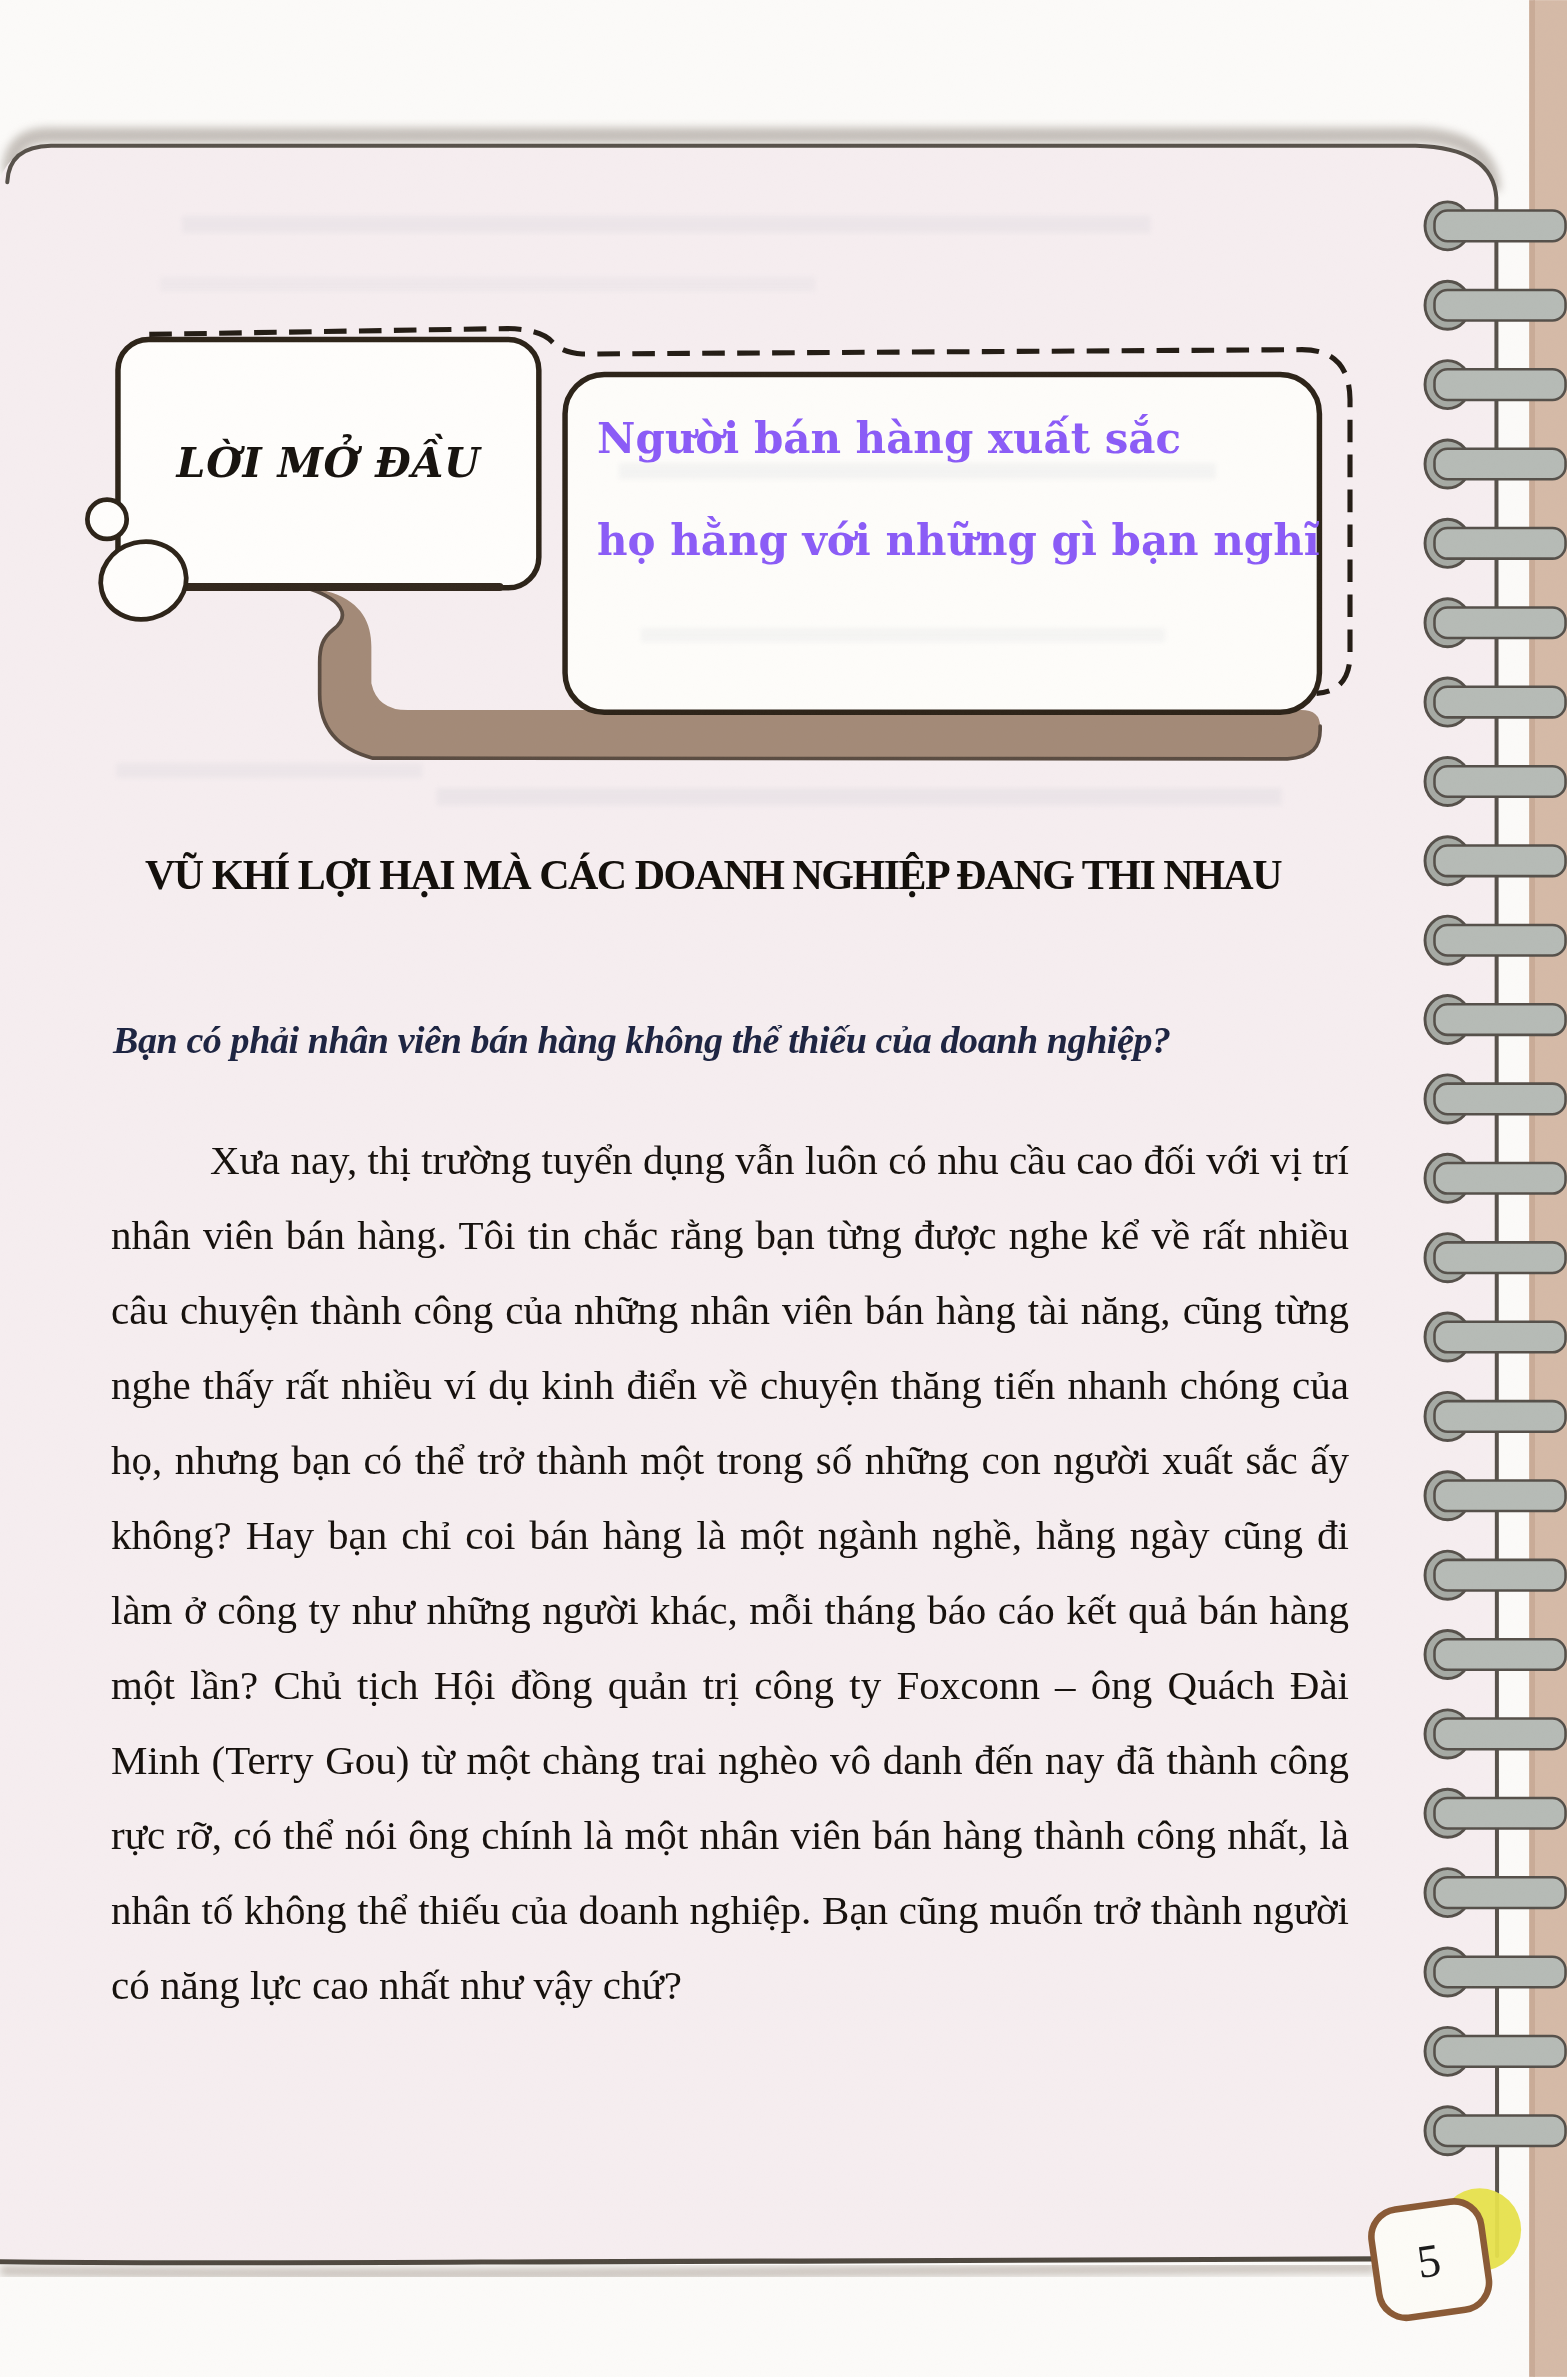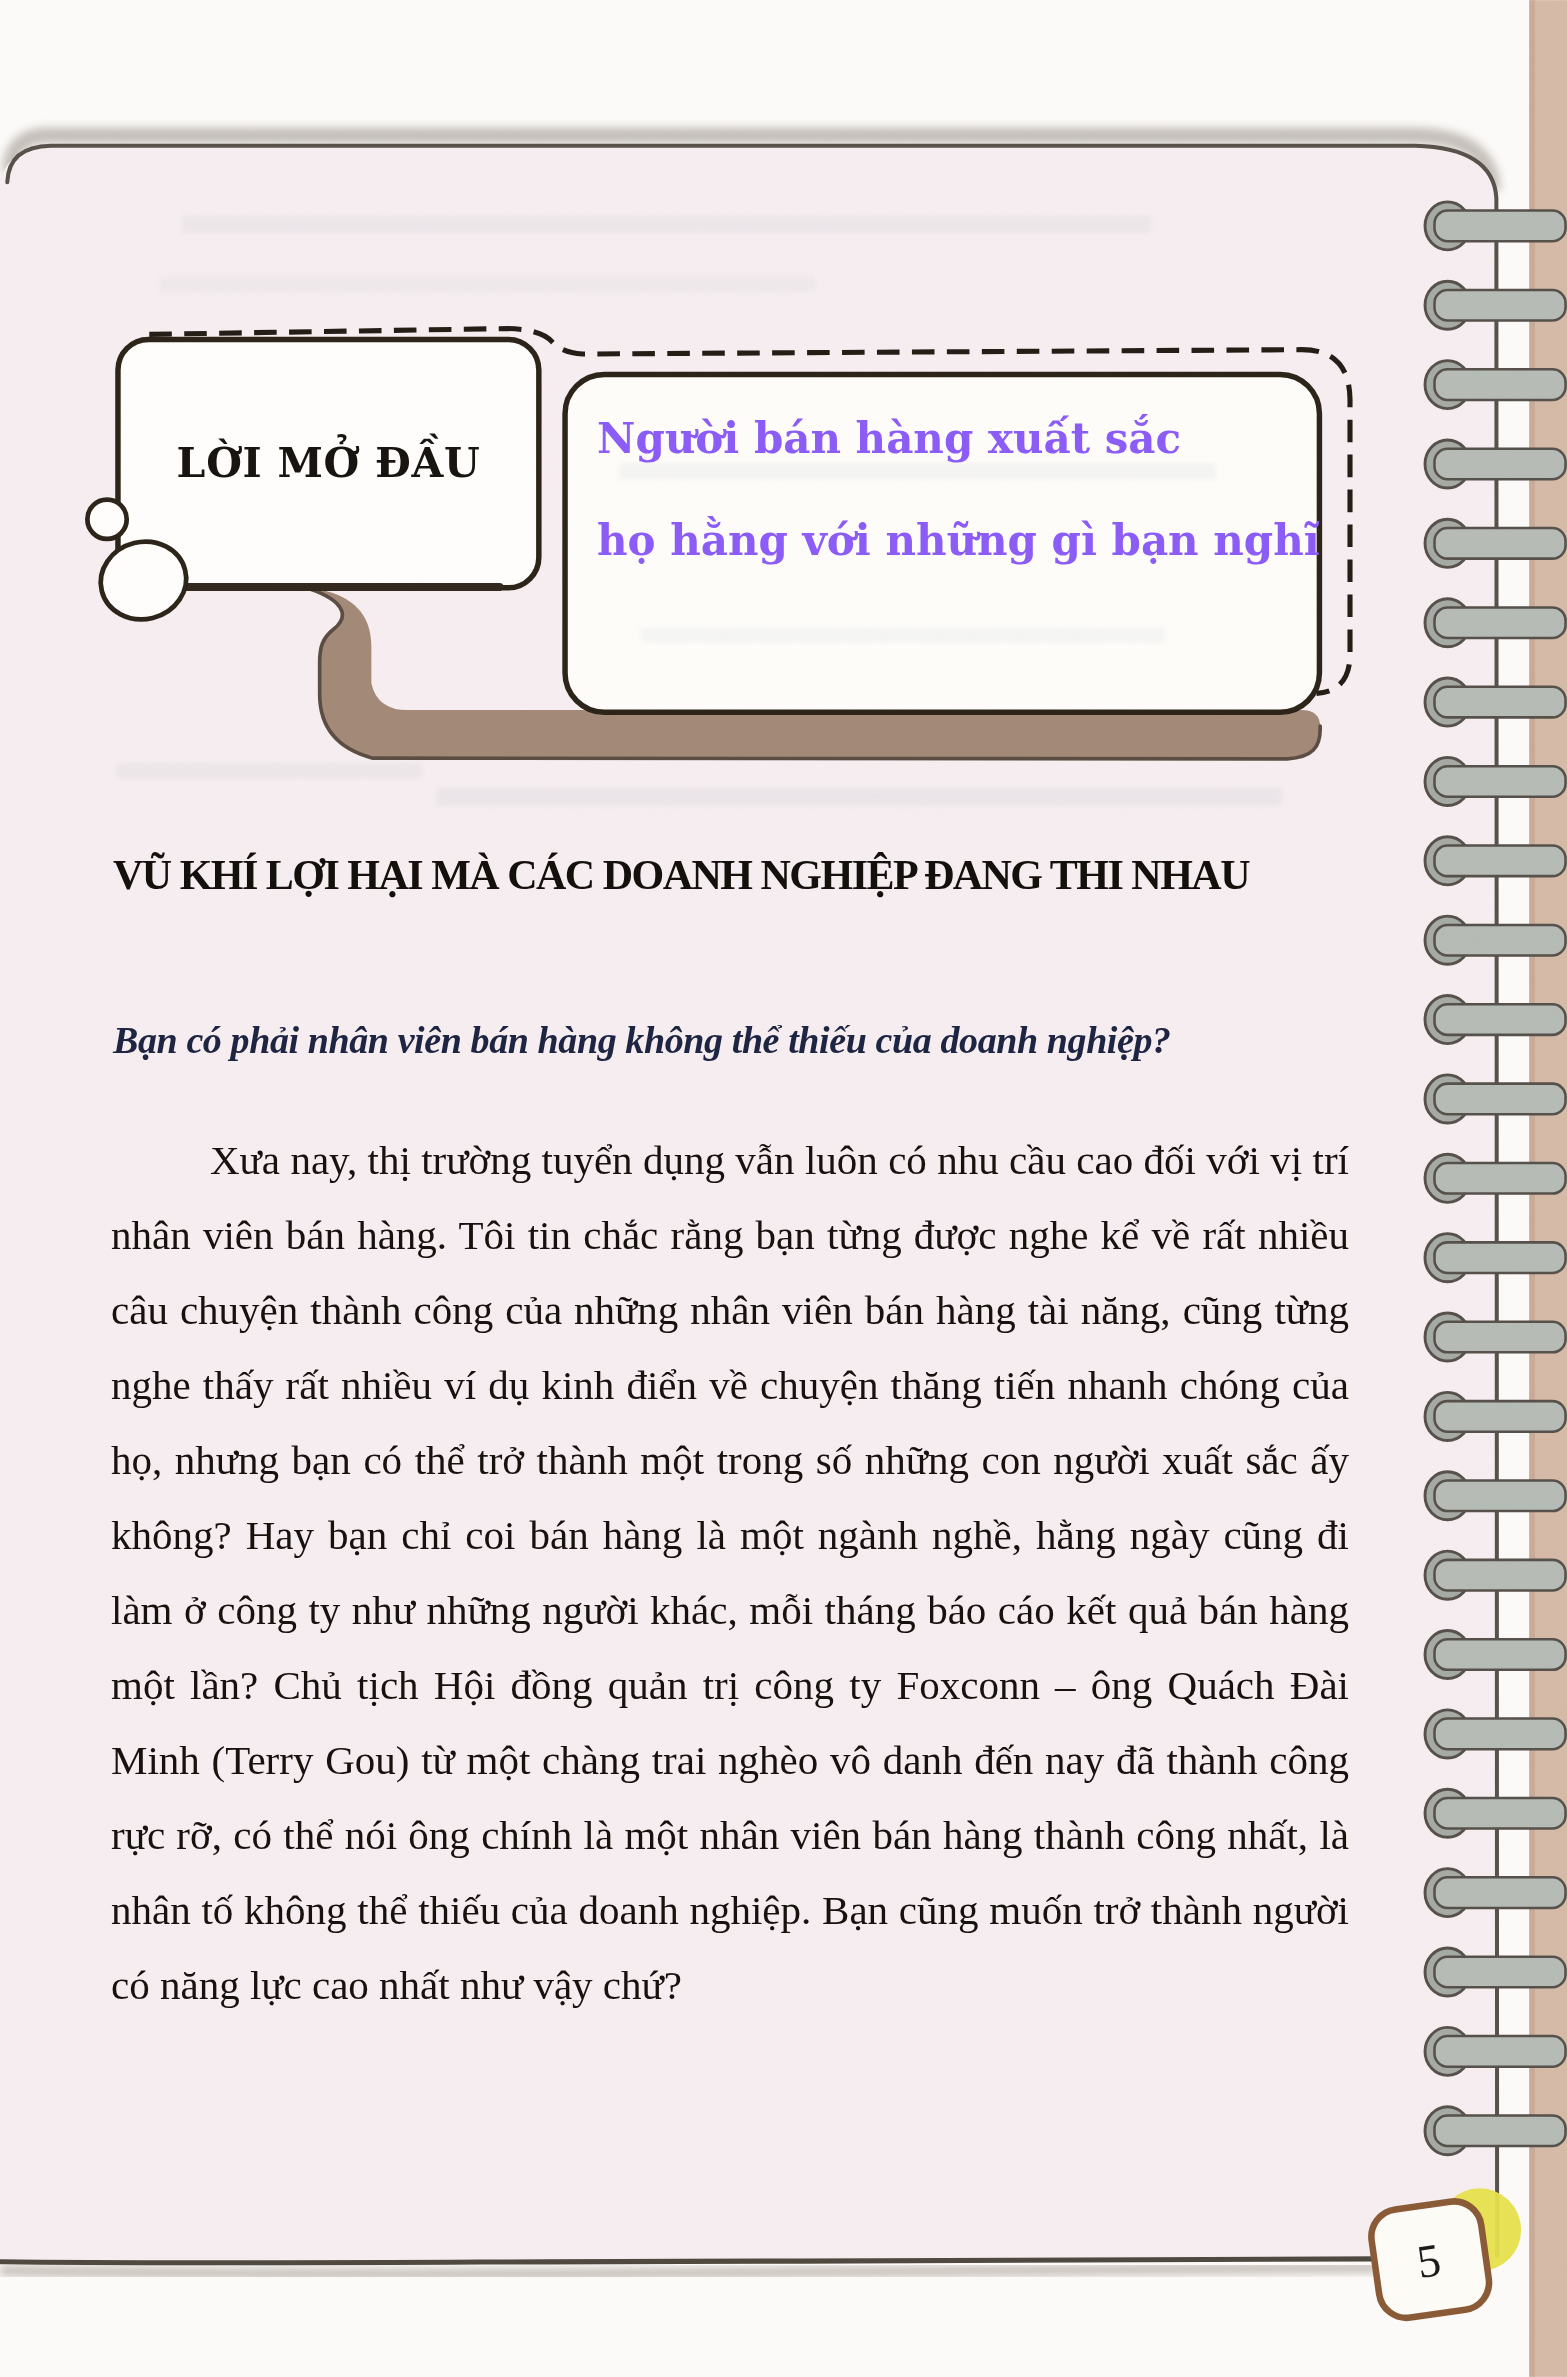--- a/index.html
+++ b/index.html
@@ -11,34 +11,34 @@
     overflow:hidden;
   }
   #scene-svg {
     position:absolute; left:0; top:0; width:1567px; height:2377px;
   }
   .txt { position:absolute; color:#17120e; }
   .preface-label {
     left:118px; top:339px; width:421px; height:248px;
     display:flex; align-items:center; justify-content:center;
     font-family:"DejaVu Serif", serif; font-weight:bold;
-    font-size:41px; letter-spacing:0.7px; color:#181410;
+    font-size:41px; letter-spacing:0.7px; color:#181410;font-style:italic;
   }
   .chapter-title {
     left:597px; top:388px; width:714px;
     font-family:"DejaVu Serif", serif; font-weight:bold;
     font-size:42px; line-height:102px; color:#8b5cf6;
   }
   .chapter-title span { display:block; white-space:nowrap; }
   .section-heading {
     left:113px; top:839px; width:1282px;
     font-weight:bold; font-size:42px; line-height:73px;
     letter-spacing:-1.5px; color:#14100c;
   }
-  .section-heading span { display:block; white-space:nowrap; }
+  .section-heading span { display:block; white-space:nowrap;margin-left:32px; }
   .question-subheading {
     left:113px; top:1018px; width:1282px;
     font-weight:bold; font-size:38px; letter-spacing:-0.4px;
     white-space:nowrap; color:#1e2542;font-style:italic;
   }
   .body-paragraph {
     left:111px; top:1123px; width:1238px;
     font-size:41px; line-height:75px;
     text-align:justify; text-indent:99px;
     color:#17120e;

